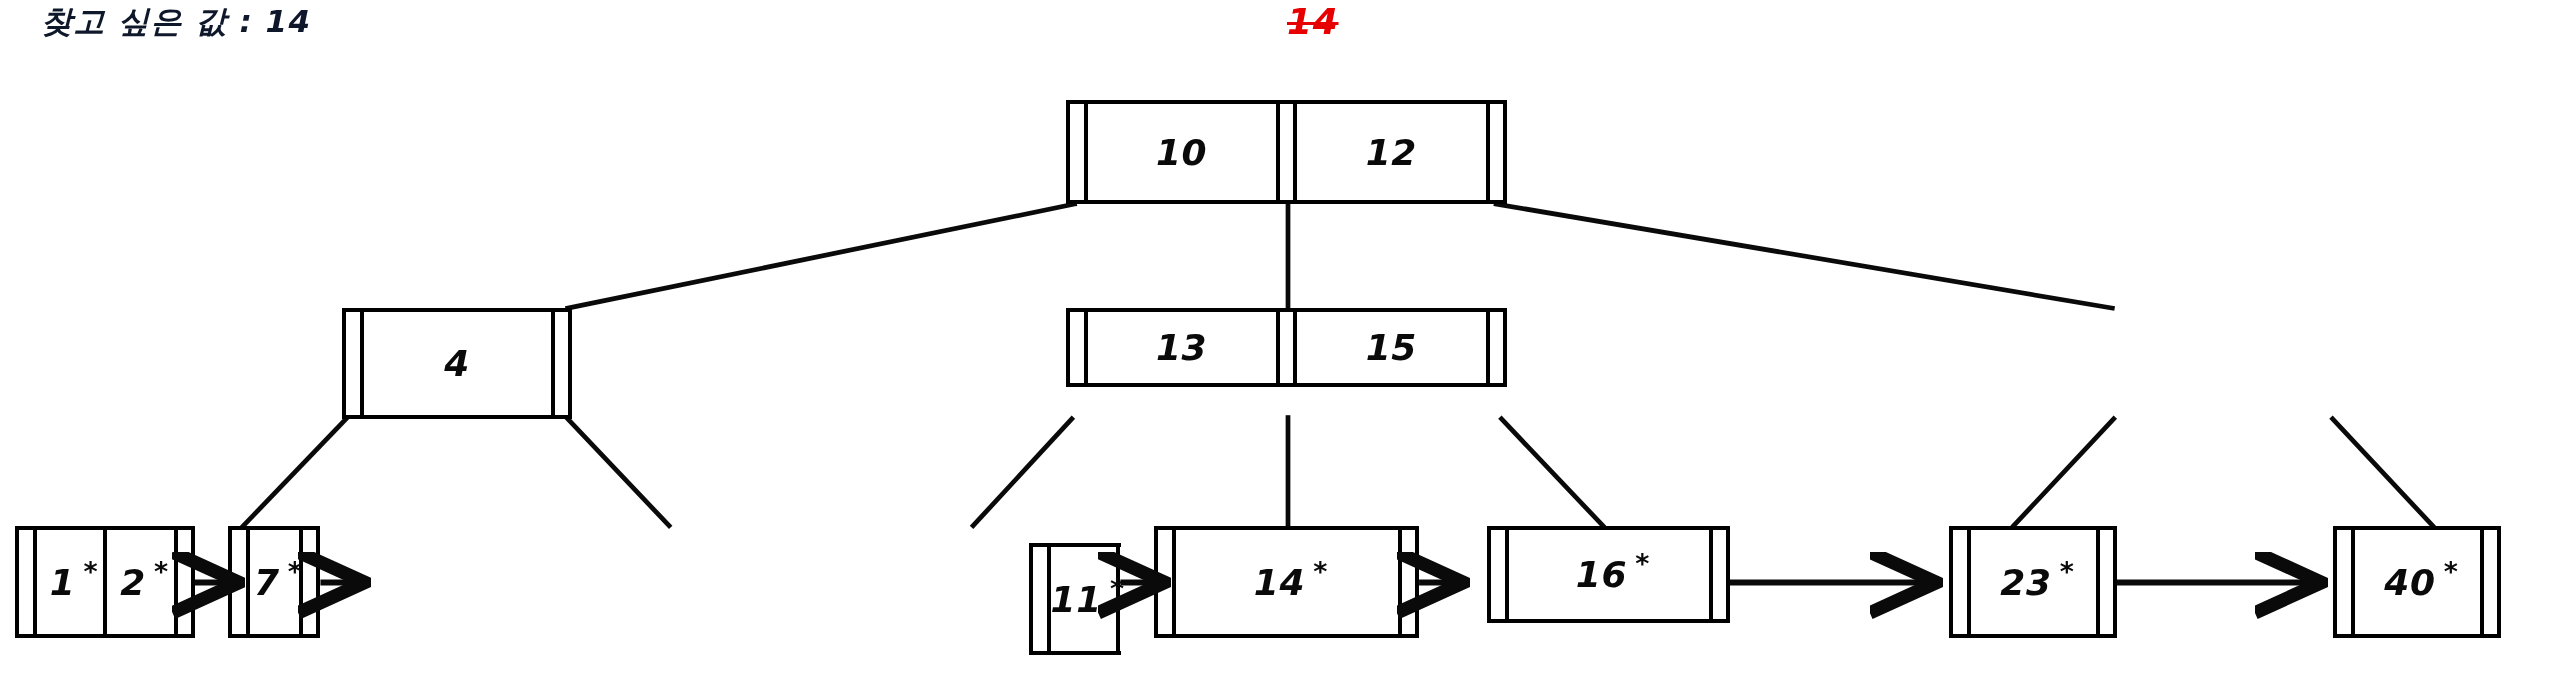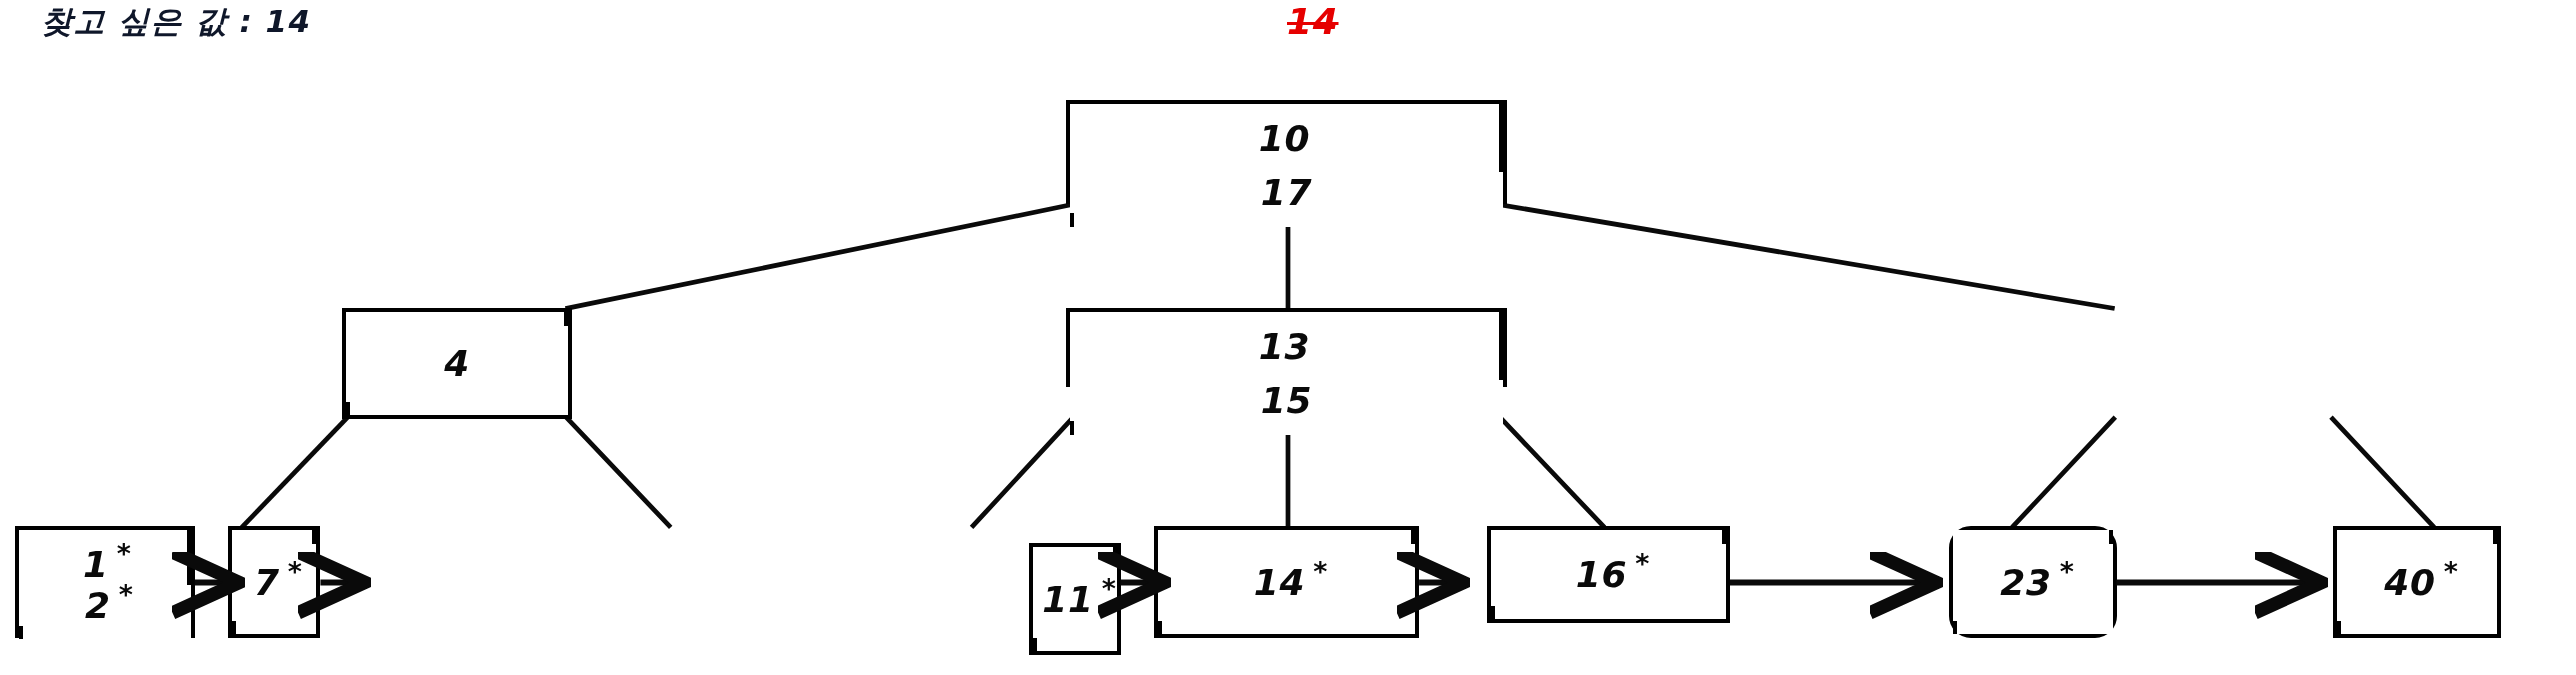--- a/index.html
+++ b/index.html
@@ -38,21 +38,21 @@
     font-family:"DejaVu Sans","Liberation Sans",sans-serif;
   }
 
   
   .node{
     position:absolute;
     box-sizing:border-box;
     border:4px solid #000;
     background:#fff;
     display:flex;
-    flex-direction:column;
+    flex-direction:row;
     align-items:stretch;
     z-index:5;
   }
   
   .ptr{
     flex:0 0 13.5px;
     border-right:4px solid #000;
     background:#fff;
   }
   .ptr.last{
@@ -135,21 +135,21 @@
     <line x1="3132" y1="862" x2="3418" y2="862" stroke="#0a0a0a" stroke-width="9" marker-end="url(#ah)"></line>
   </svg>
 
   <div class="node" style="left:1066px;top:100px;width:441px;height:104px;">
     <span class="ptr"></span>
     <span class="key">
       <span class="kval">10</span>
     </span>
     <span class="ptr"></span>
     <span class="key lastkey">
-      <span class="kval">17</span>
+      <span class="kval">12</span>
     </span>
     <span class="ptr last"></span>
   </div>
 
   <div class="node" style="left:342px;top:308px;width:230px;height:111px;">
     <span class="ptr"></span>
     <span class="key lastkey">
       <span class="kval">4</span>
     </span>
     <span class="ptr last"></span>
@@ -210,21 +210,21 @@
 
   <div class="node" style="left:1487px;top:526px;width:243px;height:97px;">
     <span class="ptr"></span>
     <span class="key lastkey">
       <span class="kval">16</span>
       <span class="star">*</span>
     </span>
     <span class="ptr last"></span>
   </div>
 
-  <div class="node" style="left:1949px;top:526px;width:168px;height:112px;border-radius:22px;">
+  <div class="node" style="left:1949px;top:526px;width:168px;height:112px;">
     <span class="ptr"></span>
     <span class="key lastkey">
       <span class="kval">23</span>
       <span class="star">*</span>
     </span>
     <span class="ptr last"></span>
   </div>
 
   <div class="node" style="left:2333px;top:526px;width:168px;height:112px;">
     <span class="ptr"></span>

